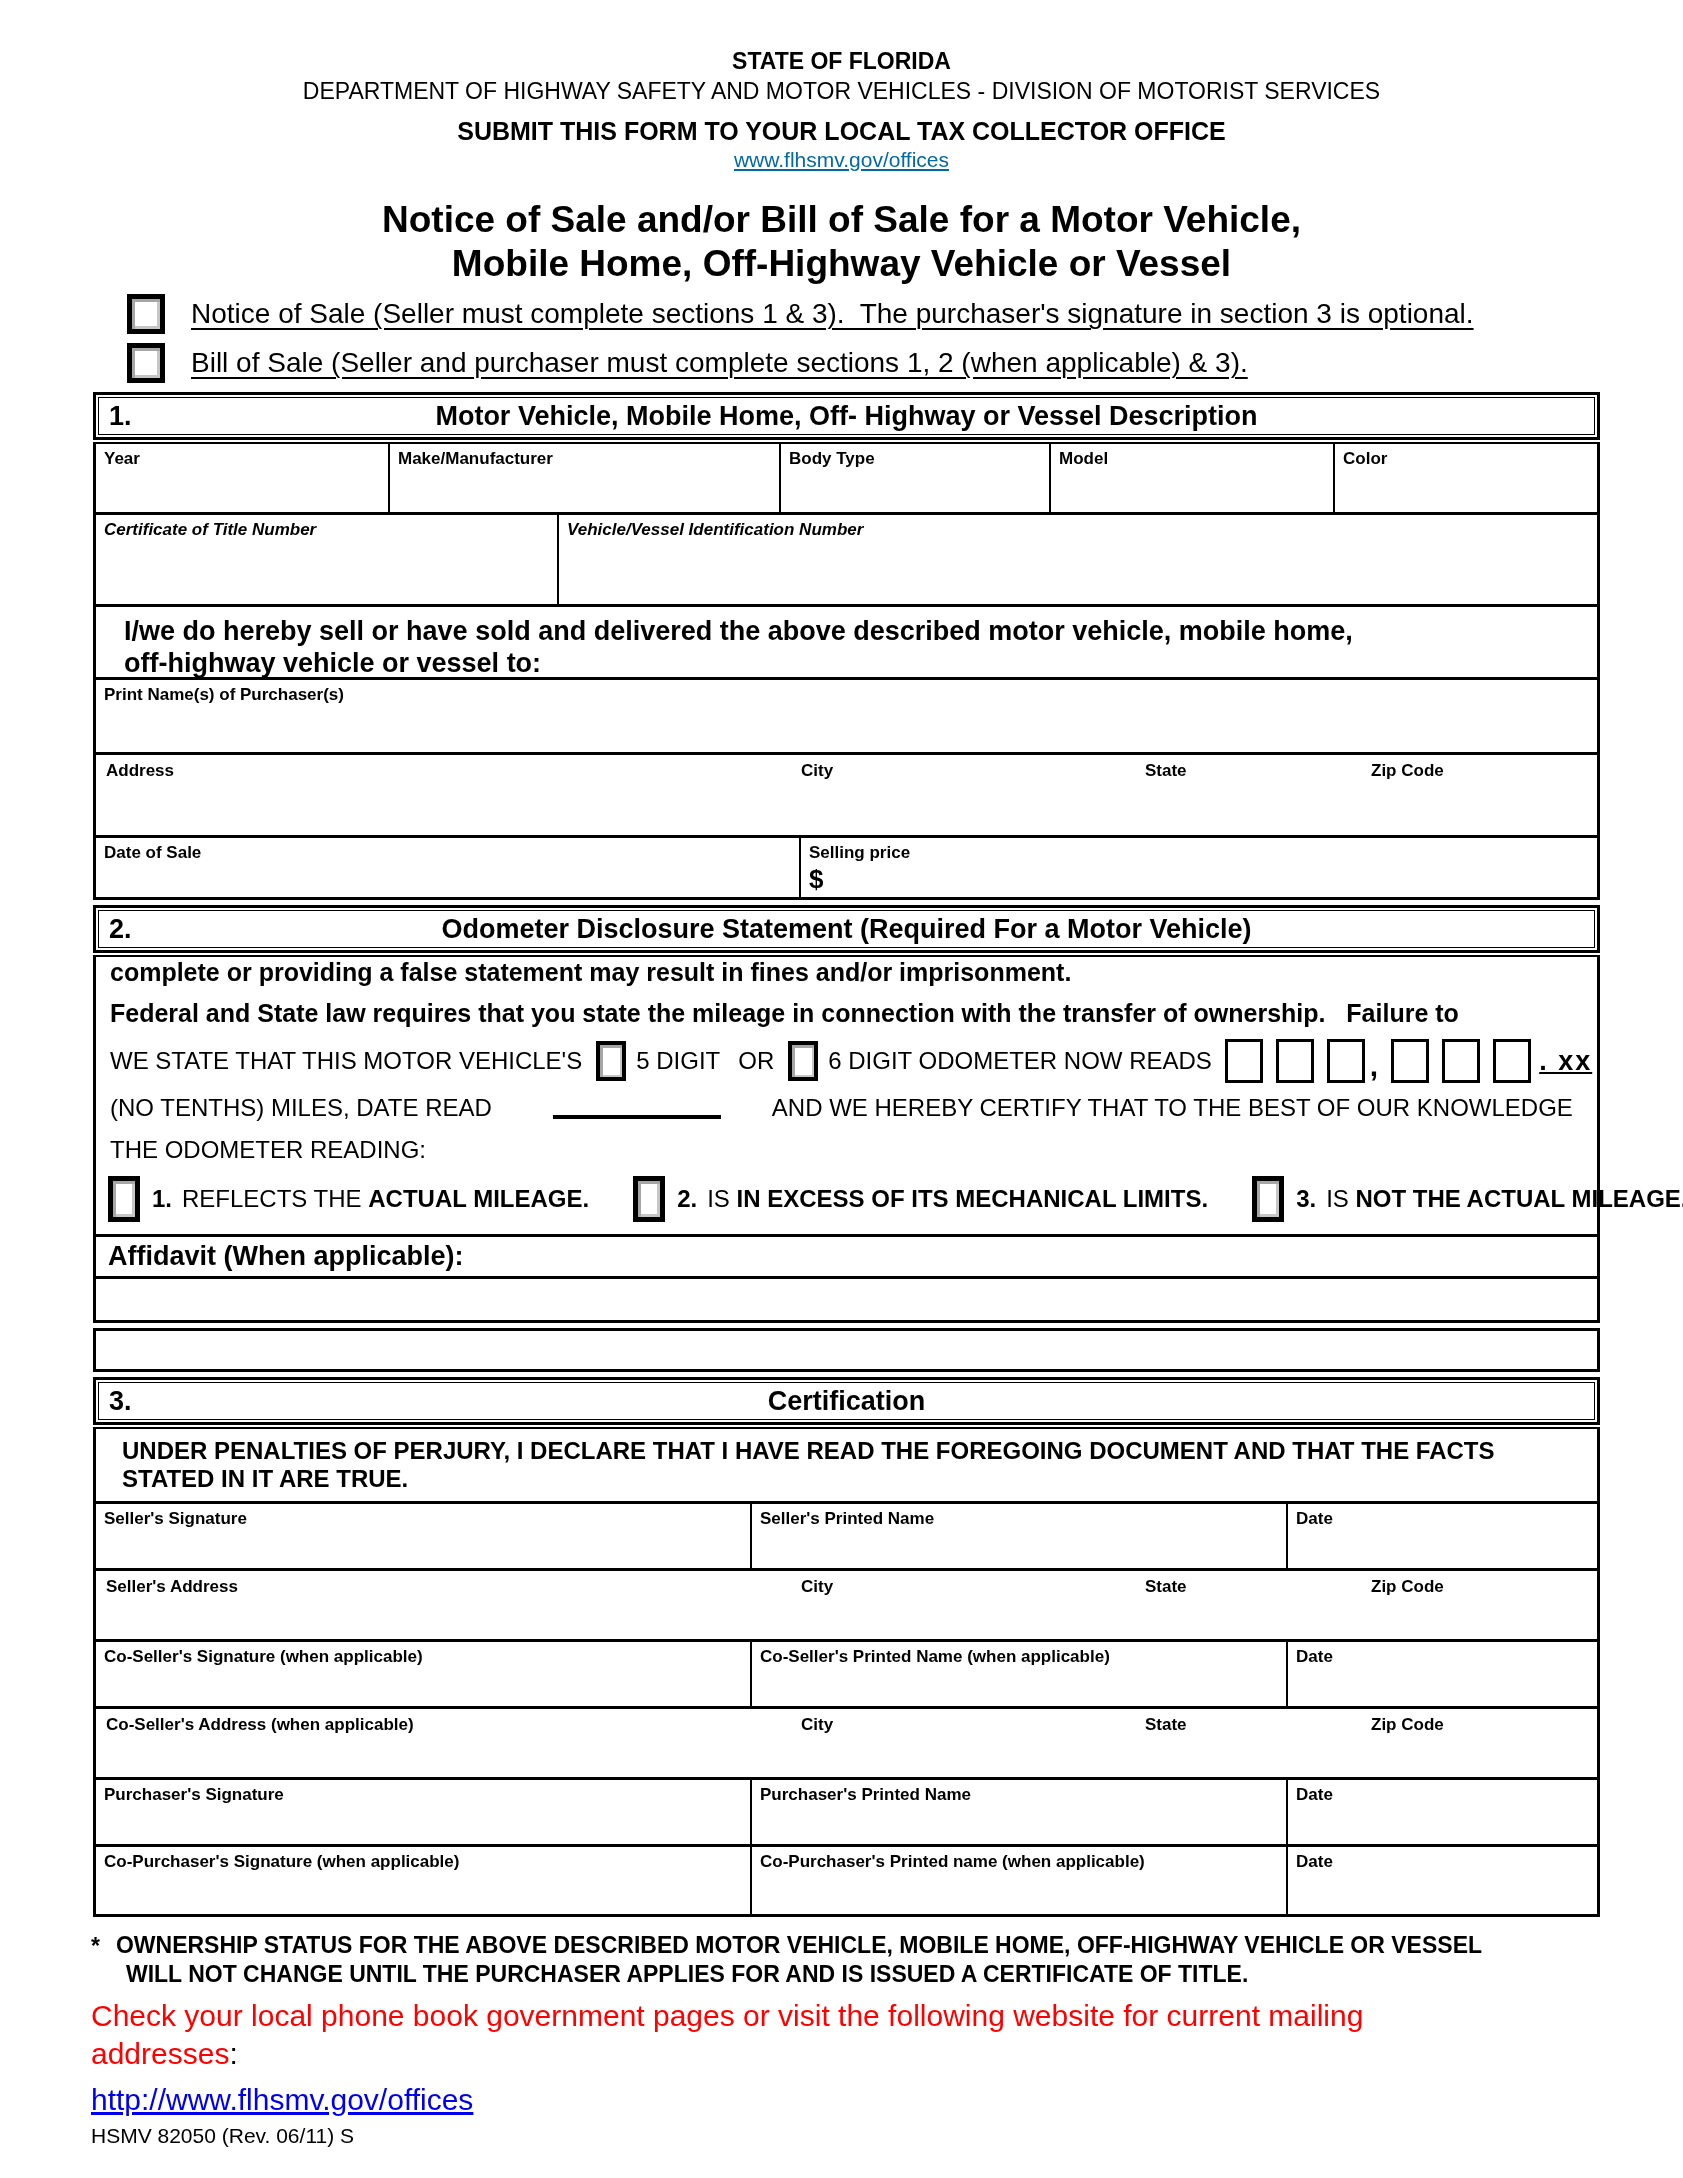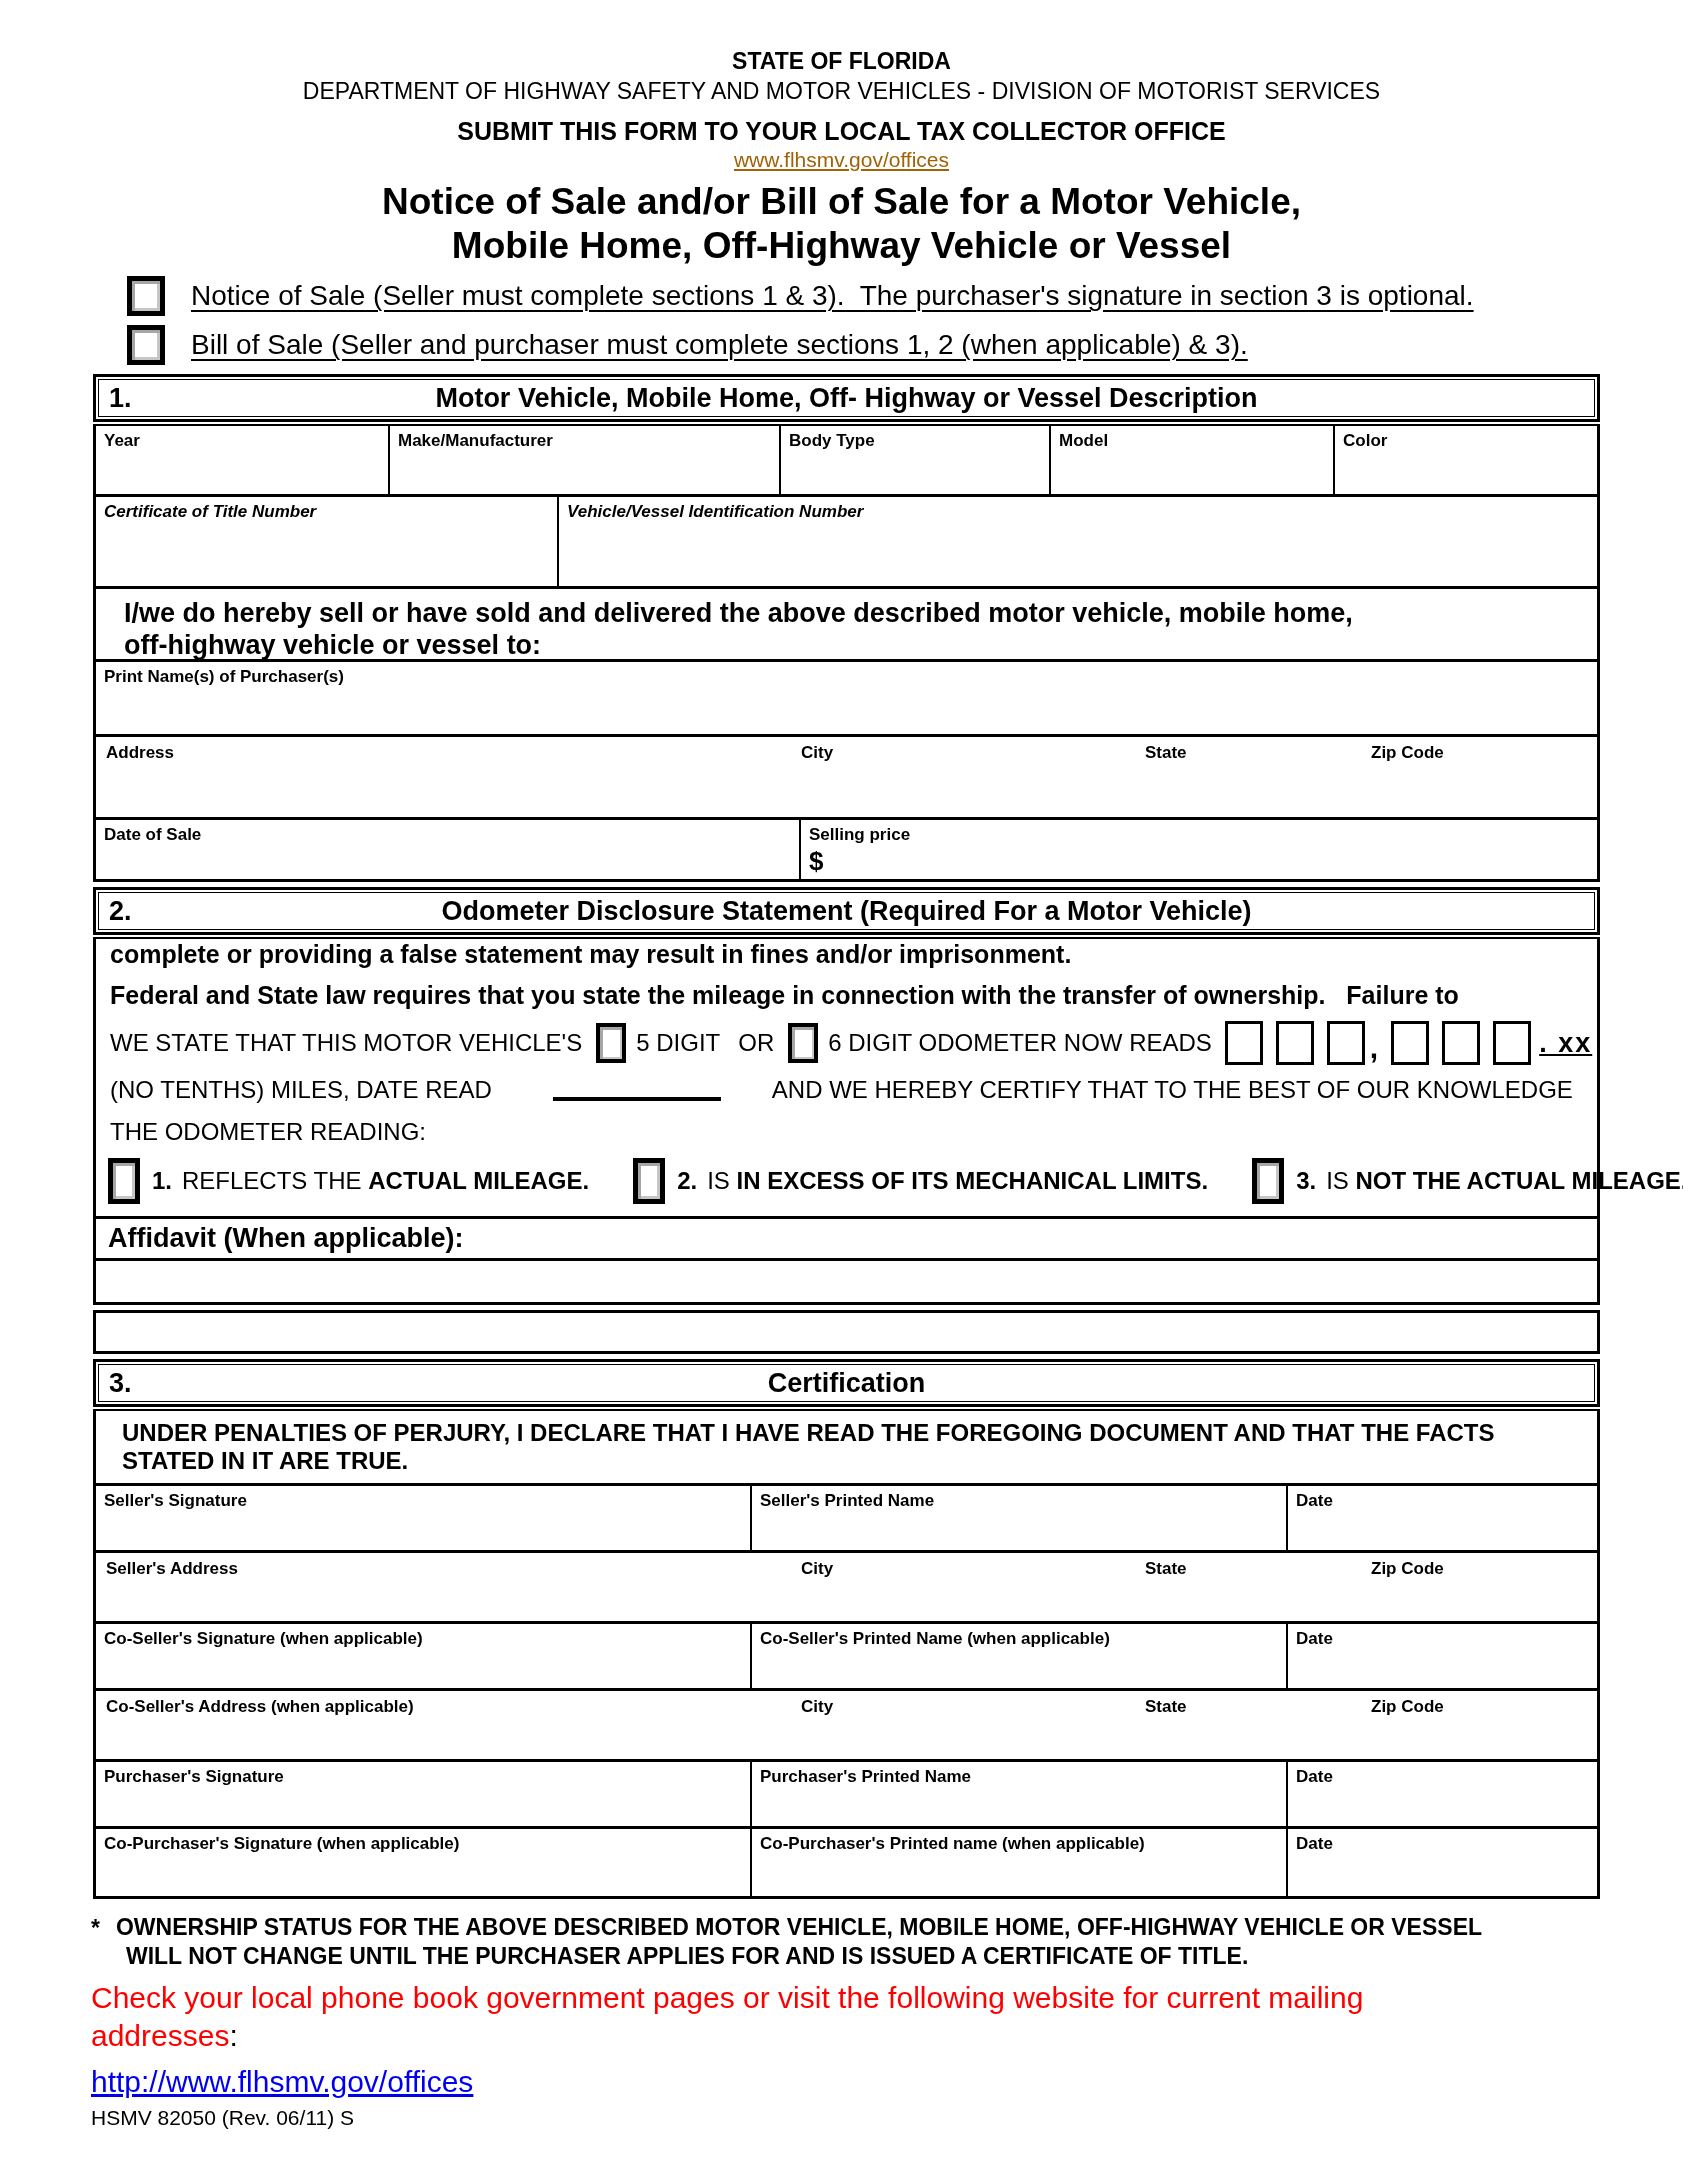--- a/index.html
+++ b/index.html
@@ -4,23 +4,23 @@
 <style>
   html,body{margin:0;padding:0;background:#fff;}
   .page{position:relative;width:1683px;height:2178px;background:#fff;overflow:hidden;
         font-family:"Liberation Sans",sans-serif;color:#000;}
   
   .hdr{text-align:center;padding-top:48px;}
   .h-state{font-size:23px;font-weight:700;}
   .h-dept{font-size:23px;margin-top:3px;}
   .h-submit{font-size:25px;font-weight:700;margin-top:12px;}
   .h-linkwrap{margin-top:2px;}
-  .h-link{font-size:21px;color:#a16207;text-decoration:underline;cursor:pointer;}
+  .h-link{font-size:21px;color:#0369a1;text-decoration:underline;cursor:pointer;}
   .h-title{font-size:37px;font-weight:700;line-height:44px;}
-  .h-title.first{margin-top:8px;}
+  .h-title.first{margin-top:26px;}
   
   .opts{margin:8px 0 0 127px;}
   .opt-row{display:flex;align-items:center;margin-bottom:9px;}
   .cb3d{flex:none;width:28px;height:30px;border:5px solid #000;background:#fff;
         box-shadow:inset 3px 3px 0 #a6a6a6, inset -3px -3px 0 #c6c6c6;}
   .opt-label{margin-left:26px;font-size:28px;text-decoration:underline;
              text-decoration-thickness:2px;text-underline-offset:5px;white-space:pre-wrap;}
   
   .form{width:1507px;margin:0 0 0 93px;}
   .sec-head{border:3px solid #000;padding:2px;margin-top:5px;background:#fff;}

